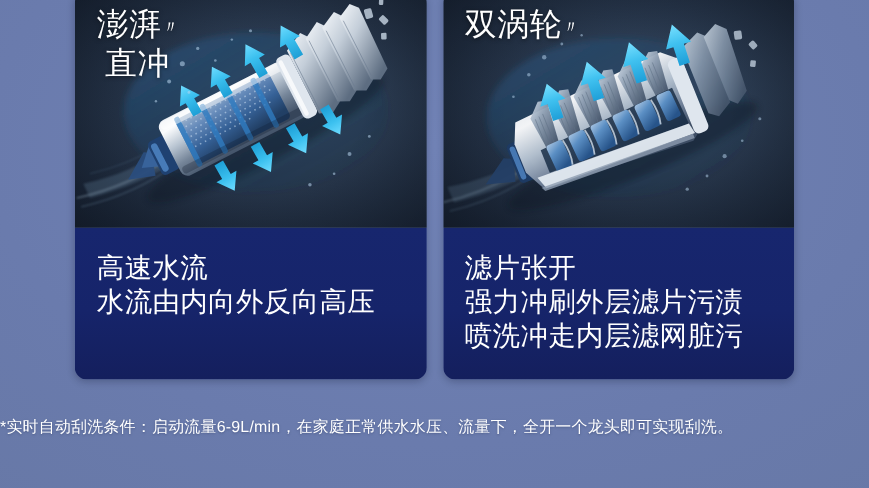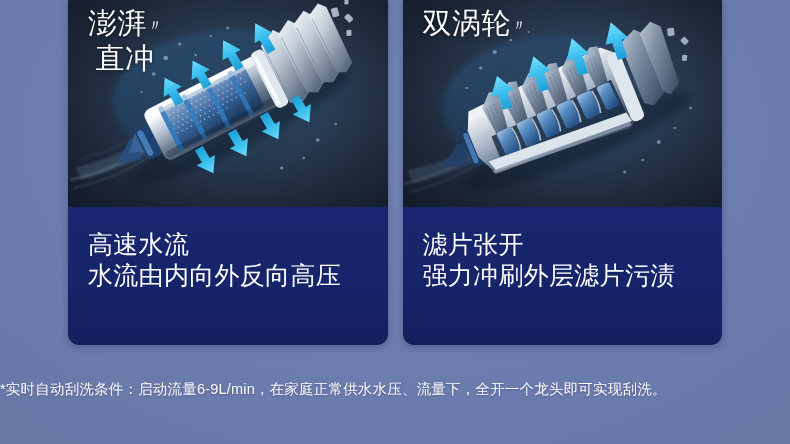--- a/index.html
+++ b/index.html
@@ -555,20 +555,21 @@
               <circle cx="64" cy="96" r="1.2"></circle>
                 <circle cx="288" cy="116" r="1.4"></circle>
             </g>
           </svg>
         </div>
       </div>
 
       <div class="caption">
         <div class="caption-line">滤片张开</div>
         <div class="caption-line">强力冲刷外层滤片污渍</div>
+        <div class="caption-line">喷洗冲走内层滤网脏污</div>
       </div>
     </div>
 
   </div>
 
   <div class="footnote">*实时自动刮洗条件：启动流量6-9L/min，在家庭正常供水水压、流量下，全开一个龙头即可实现刮洗。</div>
 
 </div>
 
 </body></html>

